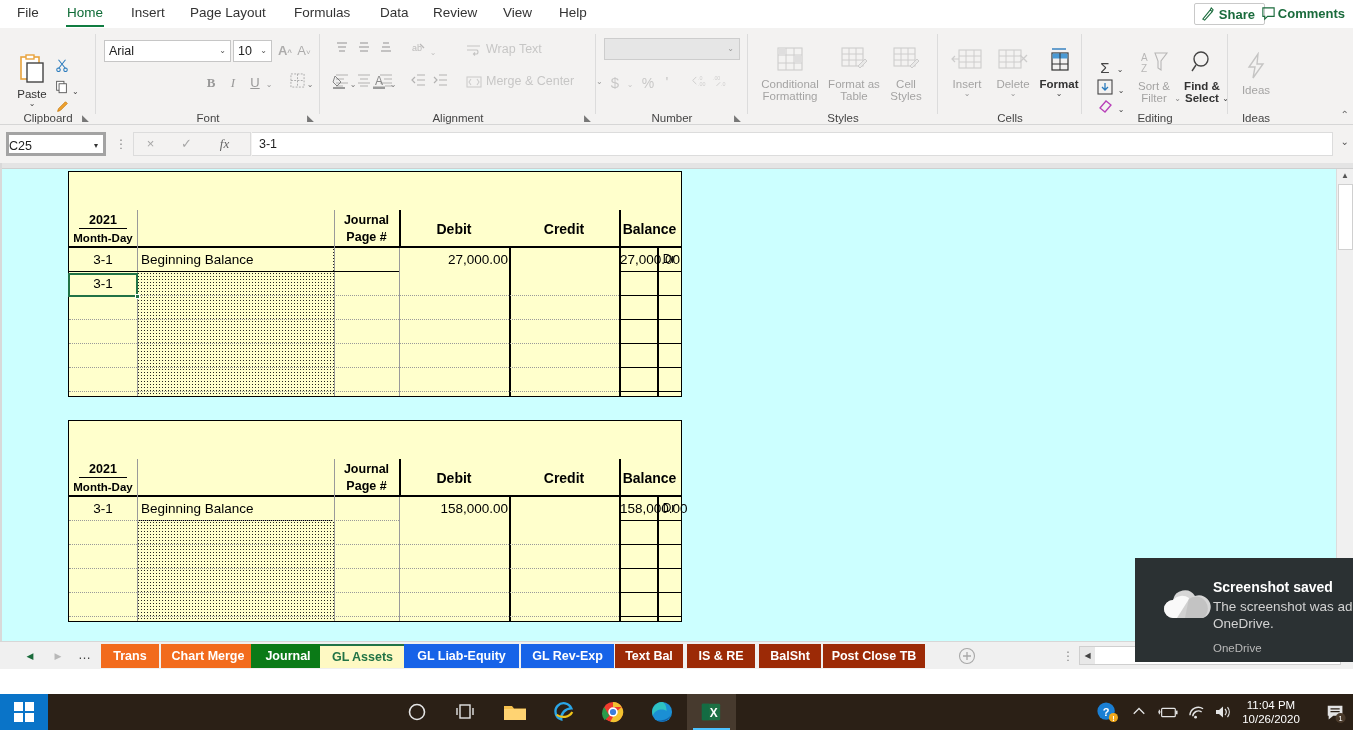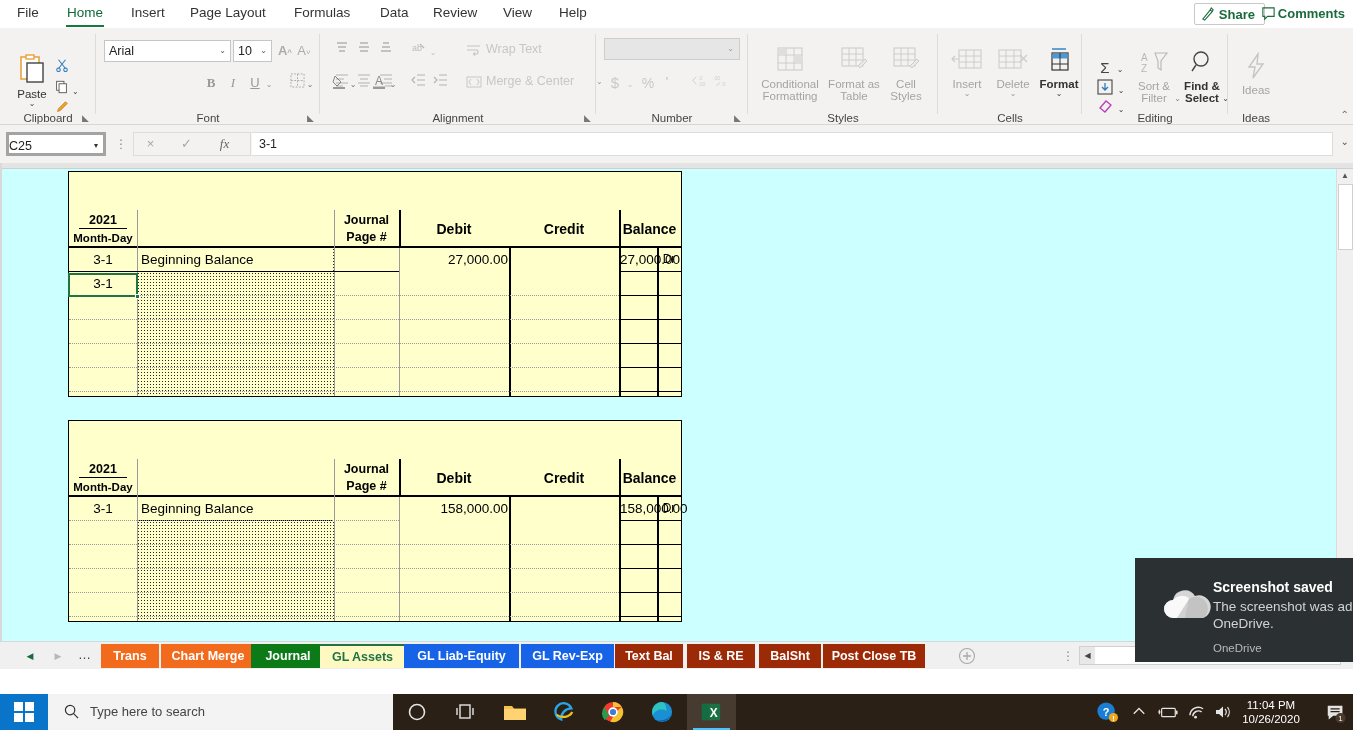--- a/index.html
+++ b/index.html
@@ -849,29 +849,20 @@
 
   <div class="taskbar">
     <div class="startbtn">
       <svg width="20" height="20" viewBox="0 0 20 20" style="margin:8px 0 0 14px;">
         <rect x="0" y="0" width="9" height="9" fill="#fff"></rect>
         <rect x="11" y="0" width="9" height="9" fill="#fff"></rect>
         <rect x="0" y="11" width="9" height="9" fill="#fff"></rect>
         <rect x="11" y="11" width="9" height="9" fill="#fff"></rect>
       </svg>
     </div>
-    <div class="searchbox">
-      <span style="position:absolute; left:16px; top:10px;">
-        <svg width="15" height="15" viewBox="0 0 16 16">
-            <circle cx="6.5" cy="6.5" r="5" fill="none" stroke="#333" stroke-width="1.3"></circle>
-            <path d="M10 10 L15 15" stroke="#333" stroke-width="1.3"></path>
-          </svg>
-      </span>
-      <span class="ph">Type here to search</span>
-    </div>
 
     <div class="tb-ic" style="left:393px;">
       <svg width="18" height="18" viewBox="0 0 18 18" style="margin:9px 0 0 15px;">
         <circle cx="9" cy="9" r="7.5" fill="none" stroke="#e4e4e4" stroke-width="1.6"></circle>
       </svg>
     </div>
     <div class="tb-ic" style="left:442px;">
       <svg width="20" height="18" viewBox="0 0 20 18" style="margin:9px 0 0 14px;">
         <rect x="4" y="2" width="10" height="13" fill="none" stroke="#e4e4e4" stroke-width="1.4"></rect>
         <path d="M1 5 V12 M17 5 V12" stroke="#e4e4e4" stroke-width="1.4"></path>

